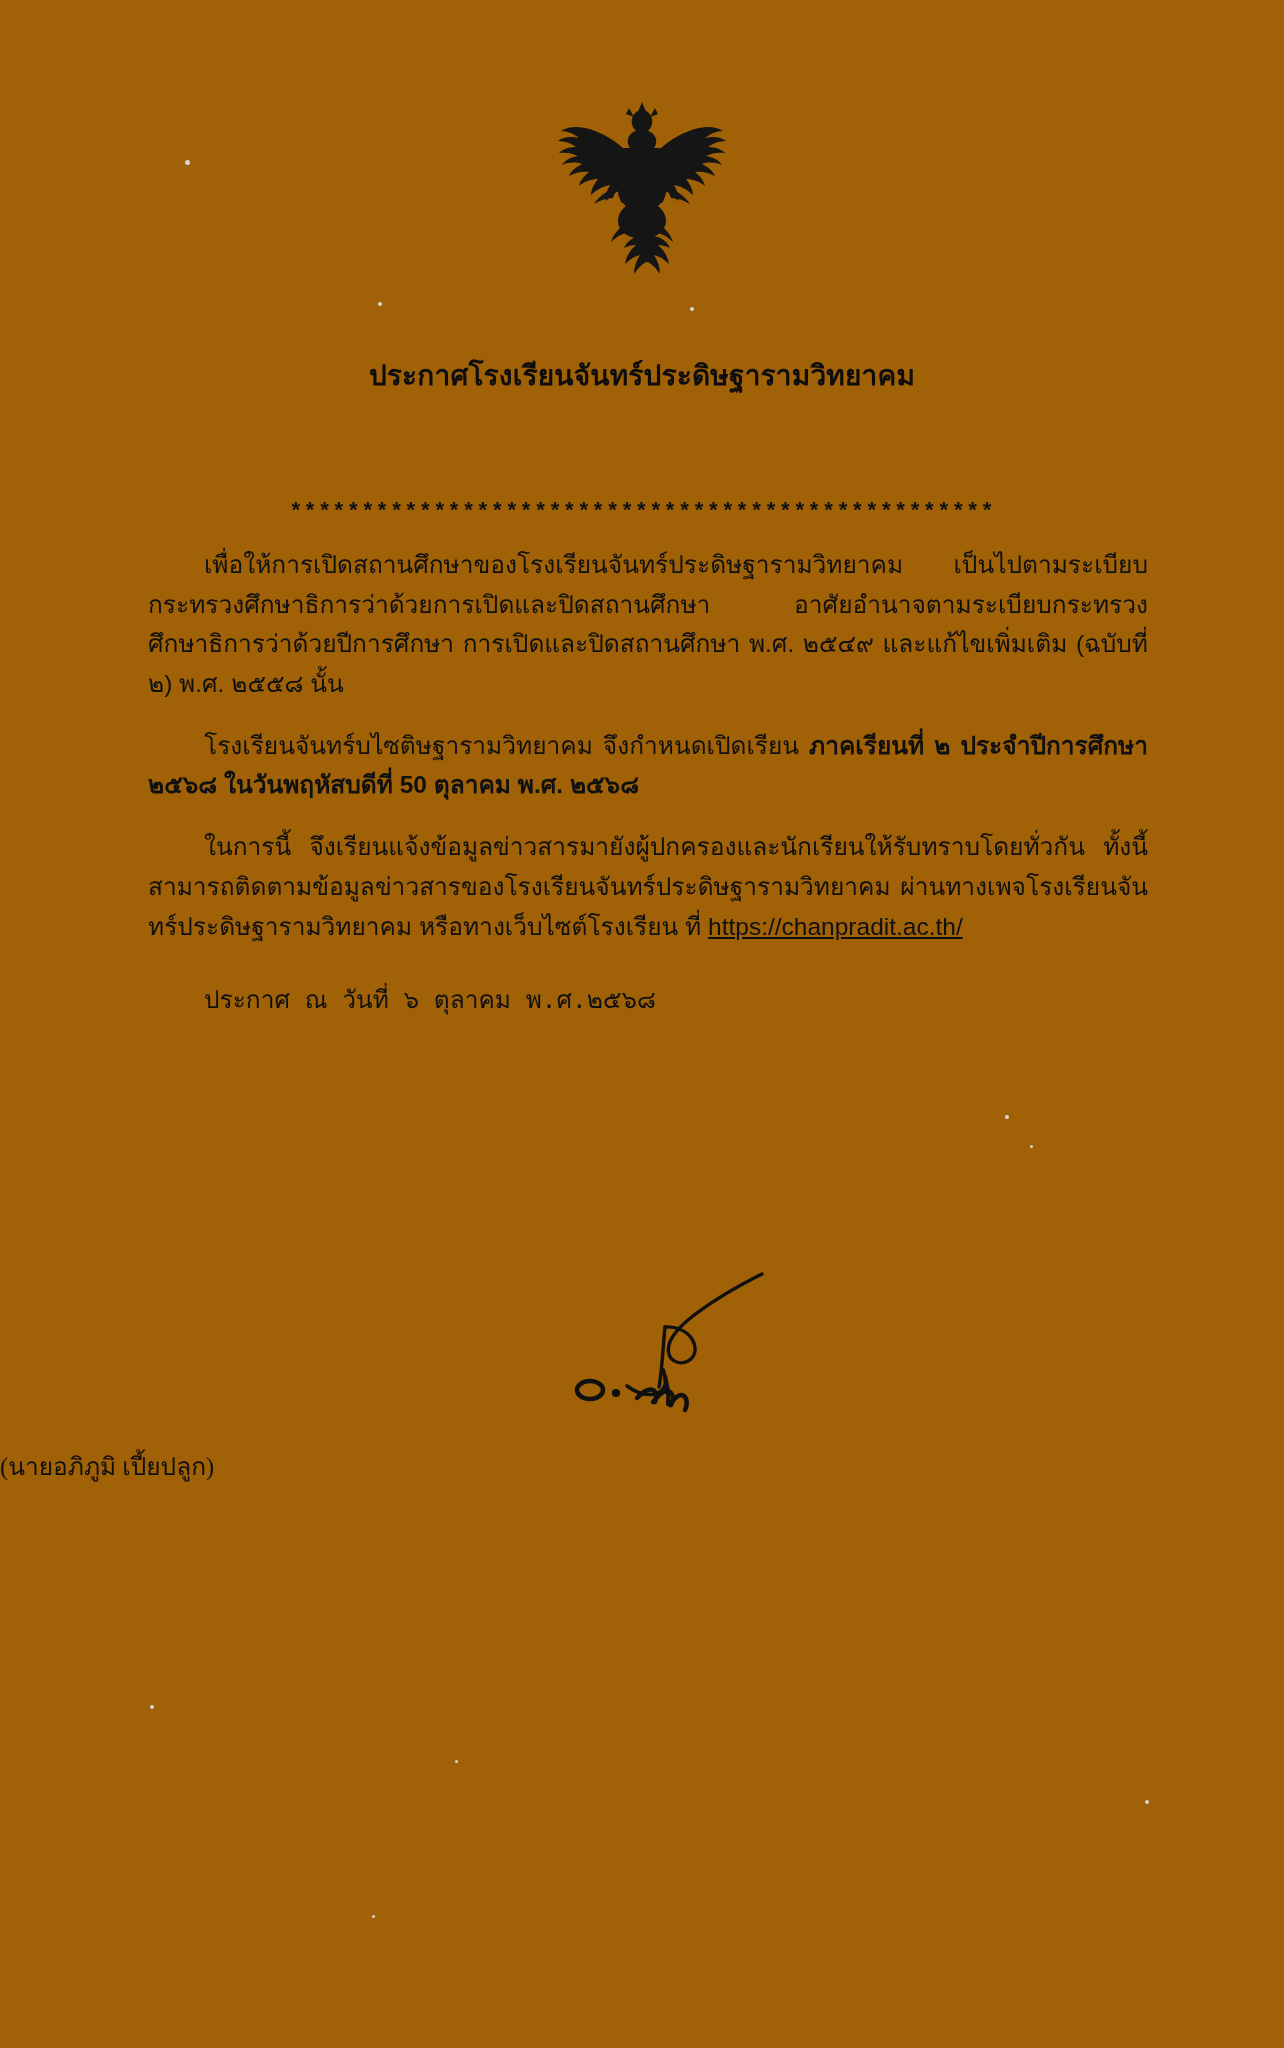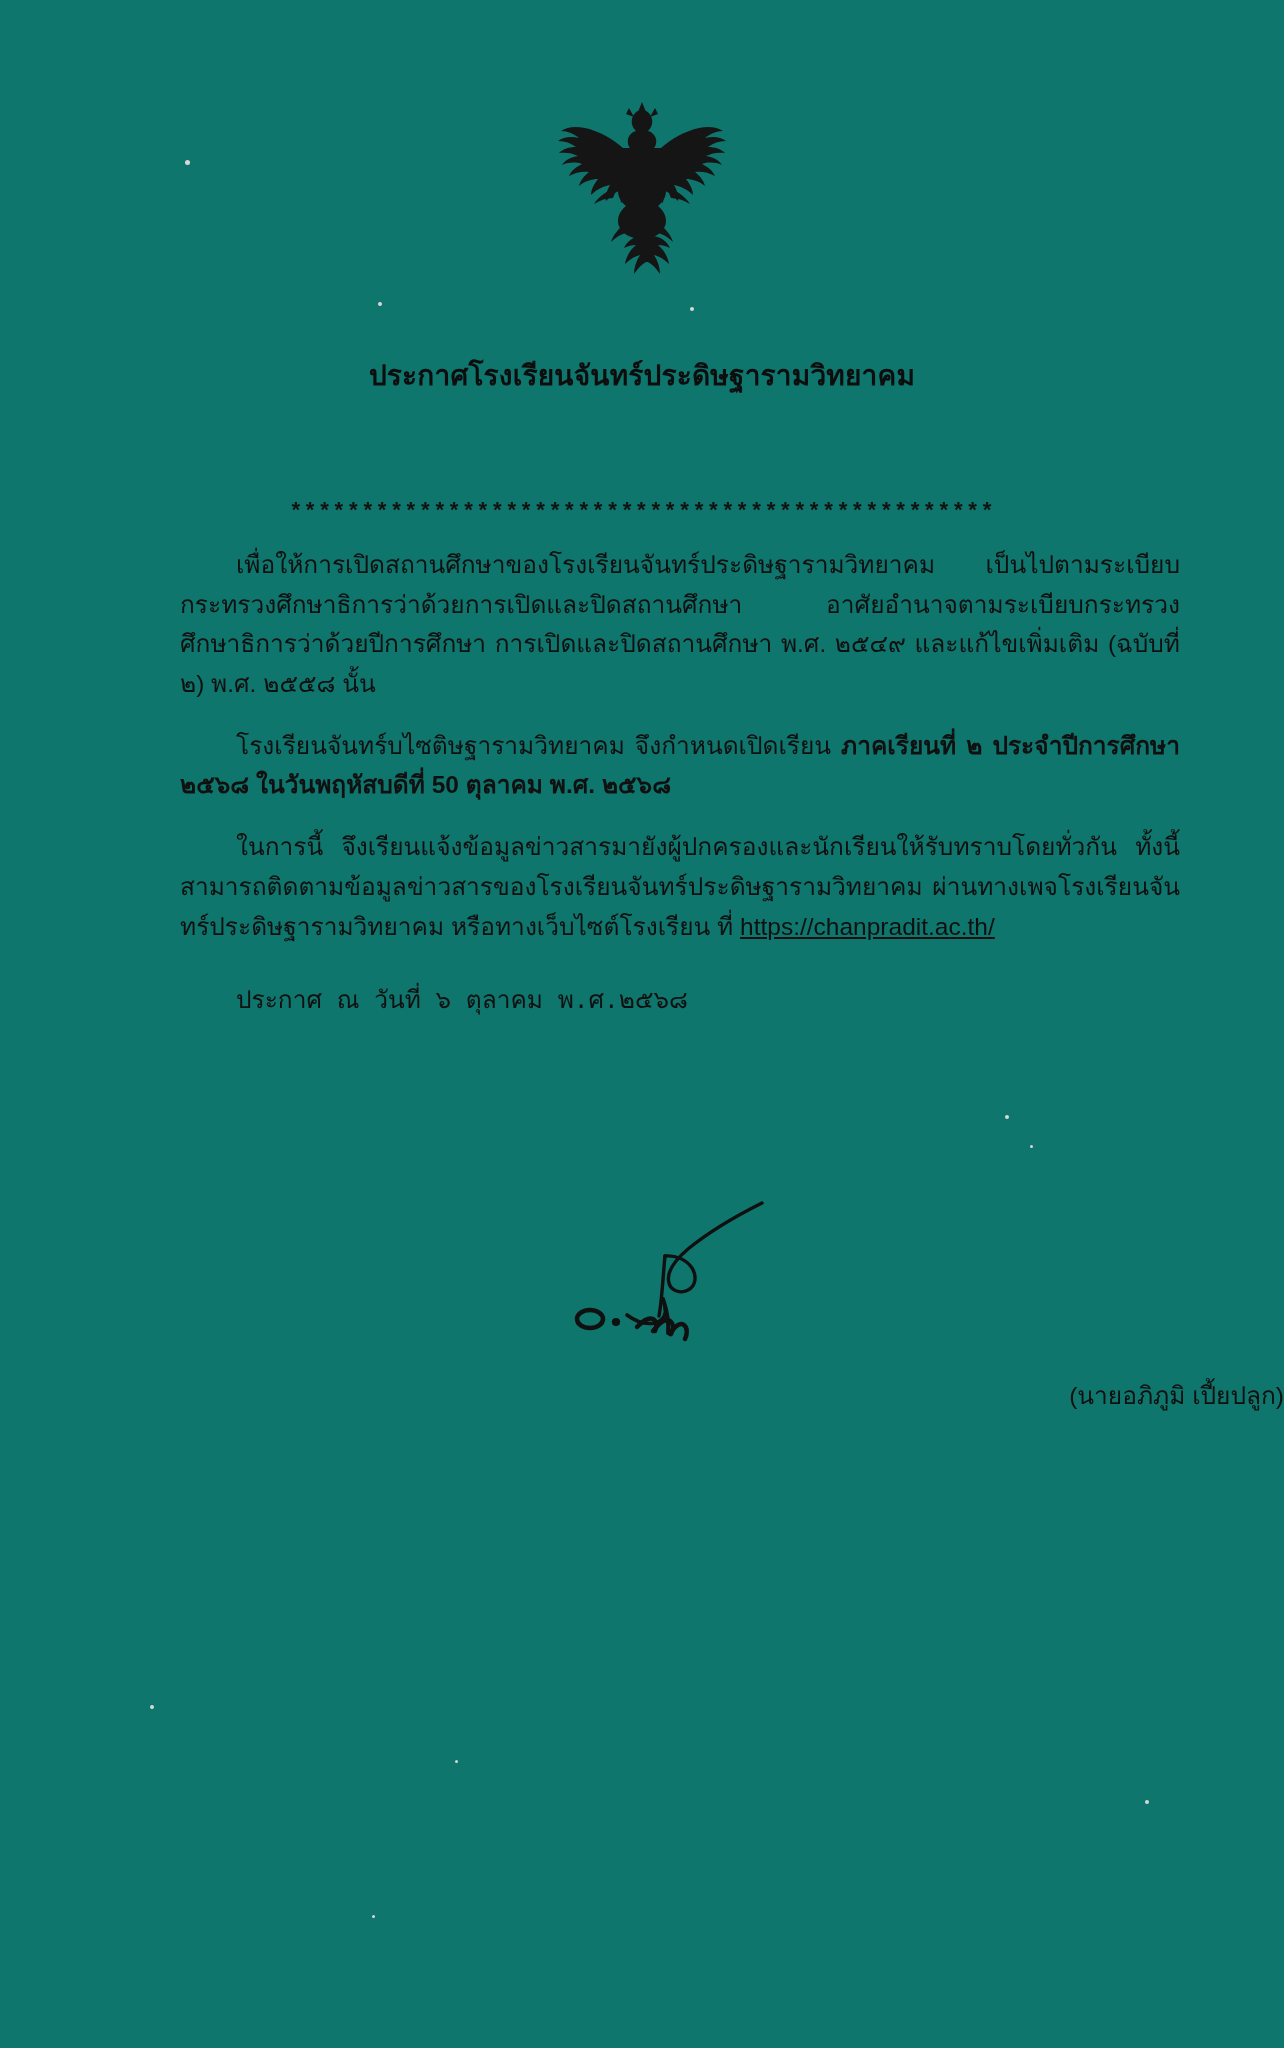--- a/index.html
+++ b/index.html
@@ -12,21 +12,21 @@
     height: 2048px;
     position: relative;
     font-family: "Liberation Sans", "DejaVu Sans", sans-serif;
     color: #111111;
     overflow: hidden;
   }
 
   .page {
     position: absolute;
     inset: 0;
-    background: #0f766e;
+    background: #a16207;
   }
 
   
   .speck {
     position: absolute;
     background: #d8d8d8;
     border-radius: 50%;
     pointer-events: none;
   }
 
@@ -69,21 +69,20 @@
     font-weight: 700;
     color: #121212;
     font-family: "Liberation Mono", "DejaVu Sans Mono", monospace;
   }
 
   .body-area {
     position: absolute;
     top: 545px;
     left: 148px;
     width: 1000px;
-    margin-left: 32px;
   }
 
   p.para {
     margin: 0 0 22px 0;
     font-size: 24.5px;
     line-height: 1.62;
     text-align: justify;
     text-justify: inter-word;
     text-indent: 56px;
     color: #101010;
@@ -99,24 +98,25 @@
   .date-line {
     margin: 34px 0 0 0;
     font-size: 24.5px;
     text-indent: 56px;
     color: #101010;
     font-family: Liberation Mono, monospace;
   }
 
   .sign-block {
     position: absolute;
-    top: 1195px;
-    left: 0;
-    width: 100%;
-    text-align: right;
+    top: 1266px;
+    left: 0;
+    width: 100%;
+    text-align: left;
+    font-family: Liberation Serif, serif;
   }
   .signature {
     display: block;
     margin: 0 auto;
     width: 330px;
     height: 180px;
   }
   .sign-name {
     font-size: 24.5px;
     line-height: 1.55;

